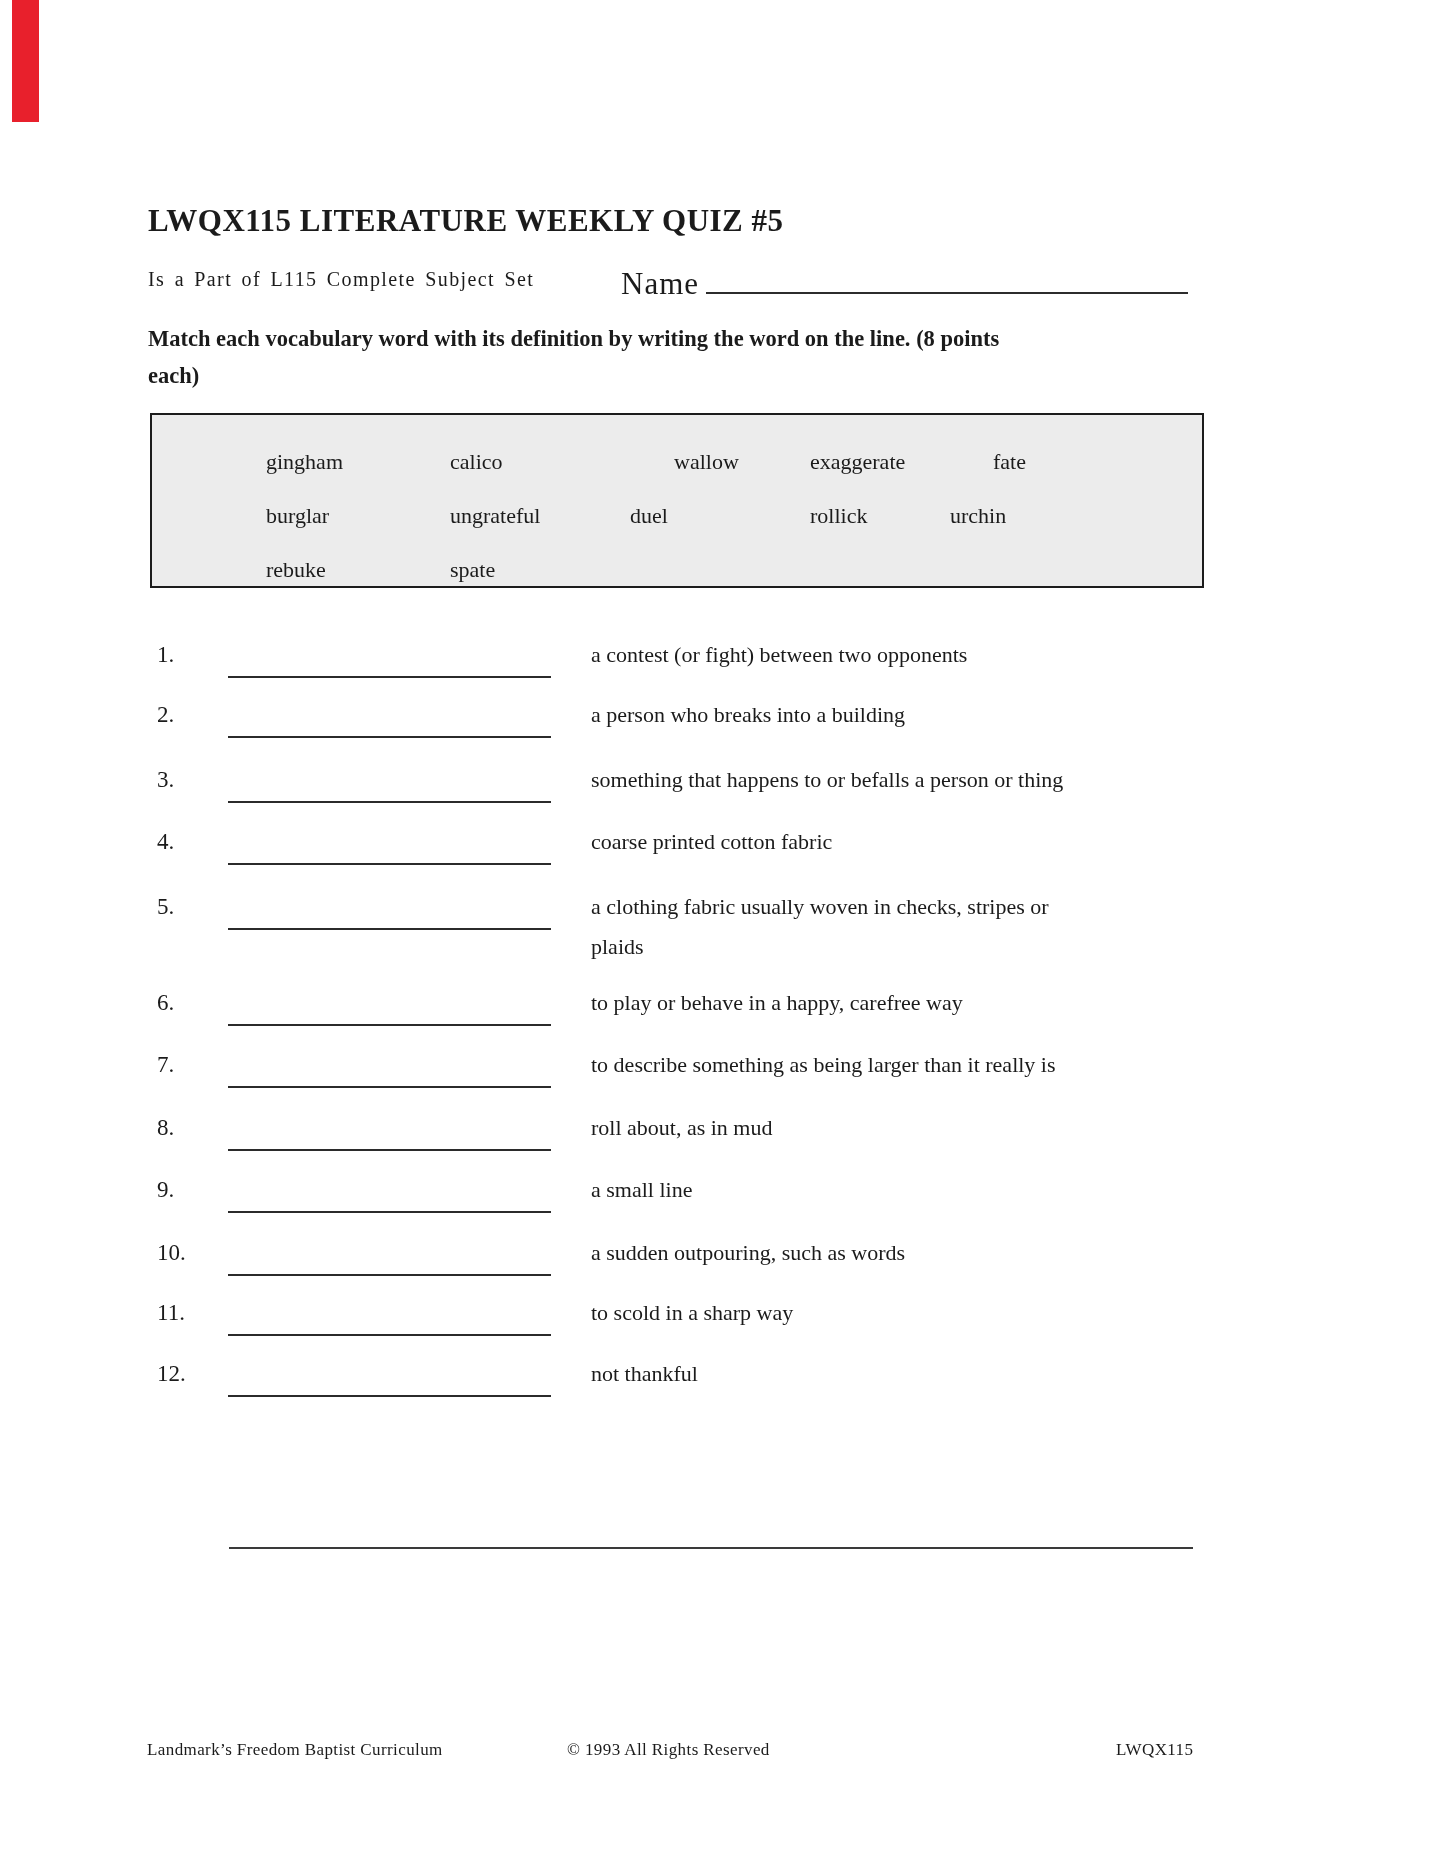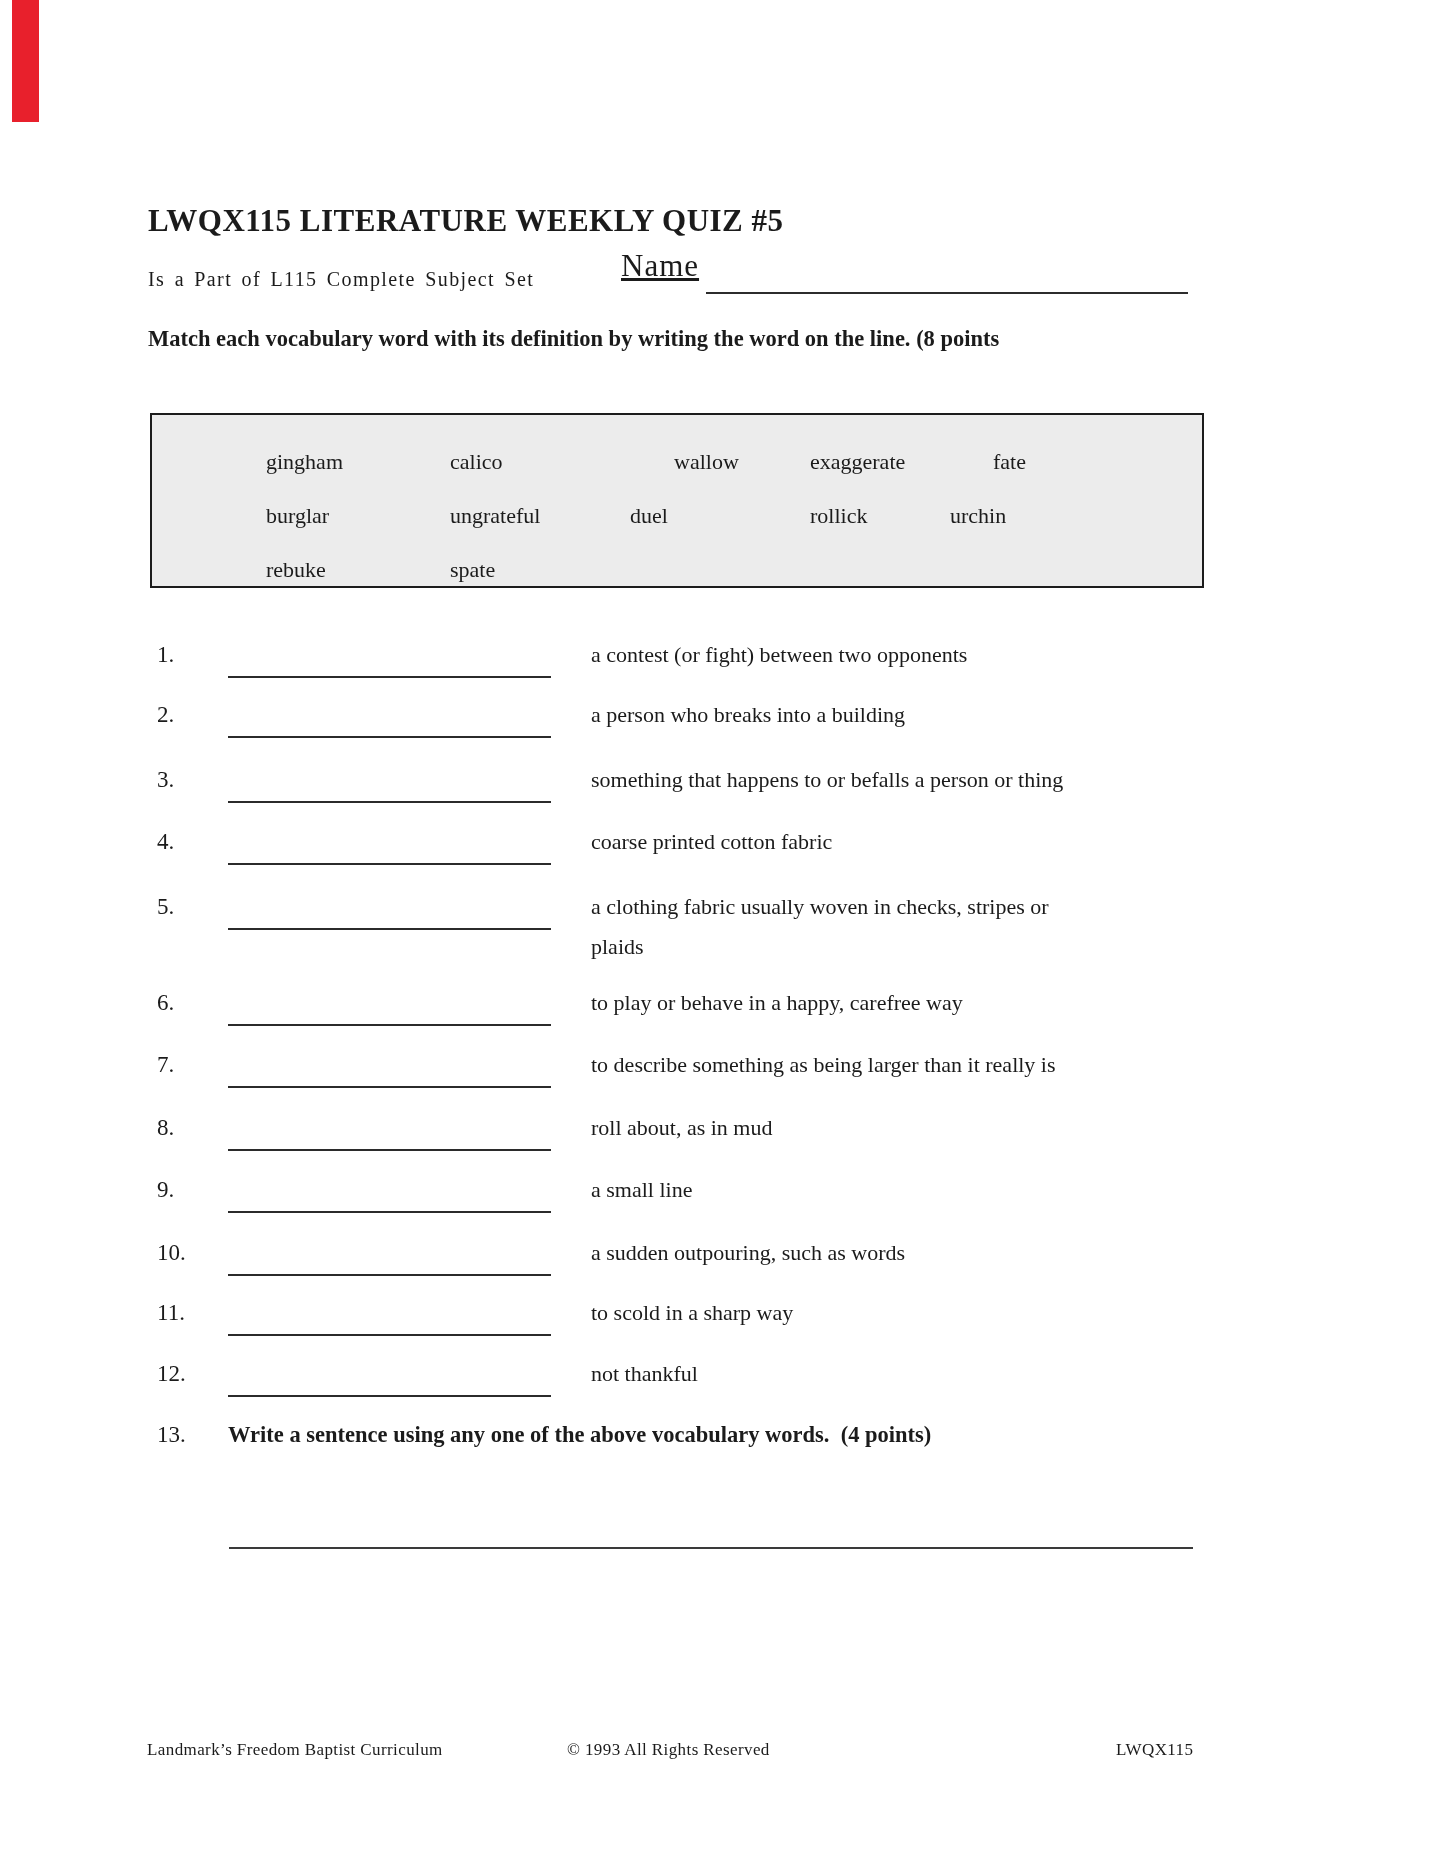--- a/index.html
+++ b/index.html
@@ -6,21 +6,21 @@
   body{font-family:"Liberation Serif","DejaVu Serif",serif;color:#1b1b1b;}
   .page{position:relative;width:1445px;height:1870px;background:#ffffff;overflow:hidden;}
 
   .red-strip{position:absolute;left:12px;top:0;width:27px;height:122px;background:#e8202c;}
 
   .title{position:absolute;left:148px;top:203px;margin:0;font-size:31px;font-weight:bold;
          letter-spacing:0.5px;white-space:nowrap;}
 
   .subtitle{position:absolute;left:148px;top:268px;font-size:20px;letter-spacing:1.4px;
             word-spacing:3px;white-space:nowrap;}
-  .name-label{position:absolute;left:621px;top:248px;font-size:31px;letter-spacing:1px;text-decoration:underline;}
+  .name-label{position:absolute;left:621px;top:266px;font-size:31px;letter-spacing:1px;}
   .name-line{position:absolute;left:706px;top:278px;width:482px;height:14px;
              border-bottom:2px solid #2c2c2c;}
 
   .instructions{position:absolute;left:148px;top:320px;width:1070px;font-size:22.5px;
                 font-weight:bold;line-height:37px;}
   .bi{}
 
   .word-bank{position:absolute;left:150px;top:413px;width:1054px;height:175px;
              border:2.5px solid #1c1c1c;box-sizing:border-box;
              background-color:#ececec;
@@ -59,20 +59,21 @@
 
   <div class="subtitle">Is a Part of L115 Complete Subject Set</div>
   <div class="name-label">Name</div>
   <div class="name-line"></div>
 
   <div class="instructions">
     <div class="ins-line1">
       <span>Match each vocabulary word with its definition by writing the word on the line.</span>
       <span class="bi">(8 points</span>
     </div>
+    <div class="bi">each)</div>
   </div>
 
   <div class="word-bank" id="word-bank" style="background-color: rgb(236, 236, 236);">
       <span class="wb-word" style="left: 114px; top: 34px;">gingham</span>
       <span class="wb-word" style="left: 298px; top: 34px;">calico</span>
       <span class="wb-word" style="left: 478px; top: 34px; margin-left: 44px;">wallow</span>
       <span class="wb-word" style="left: 658px; top: 34px;">exaggerate</span>
       <span class="wb-word" style="left: 841px; top: 34px;">fate</span>
       <span class="wb-word" style="left: 114px; top: 88px;">burglar</span>
       <span class="wb-word" style="left: 298px; top: 88px;">ungrateful</span>
@@ -137,24 +138,20 @@
       <div class="q-row" style="top: 1300px;">
         <span class="q-num">11.</span>
         <span class="q-blank"></span>
         <span class="q-def">to scold in a sharp way</span>
       </div>
       <div class="q-row" style="top: 1361px;">
         <span class="q-num">12.</span>
         <span class="q-blank"></span>
         <span class="q-def">not thankful</span>
       </div>
-      <div class="q-row" style="top: 1422px;">
-        <span class="q-num">13.</span>
-        <span class="q-prompt"><span>Write a sentence using any one of the above vocabulary words. </span><span class="bi">(4 points)</span></span>
-      </div>
     </div>
 
   <div class="answer-line"></div>
 
   <div class="footer">
     <span class="f-left">Landmark’s Freedom Baptist Curriculum</span>
     <span class="f-center">© 1993 All Rights Reserved</span>
     <span class="f-right">LWQX115</span>
   </div>
 

